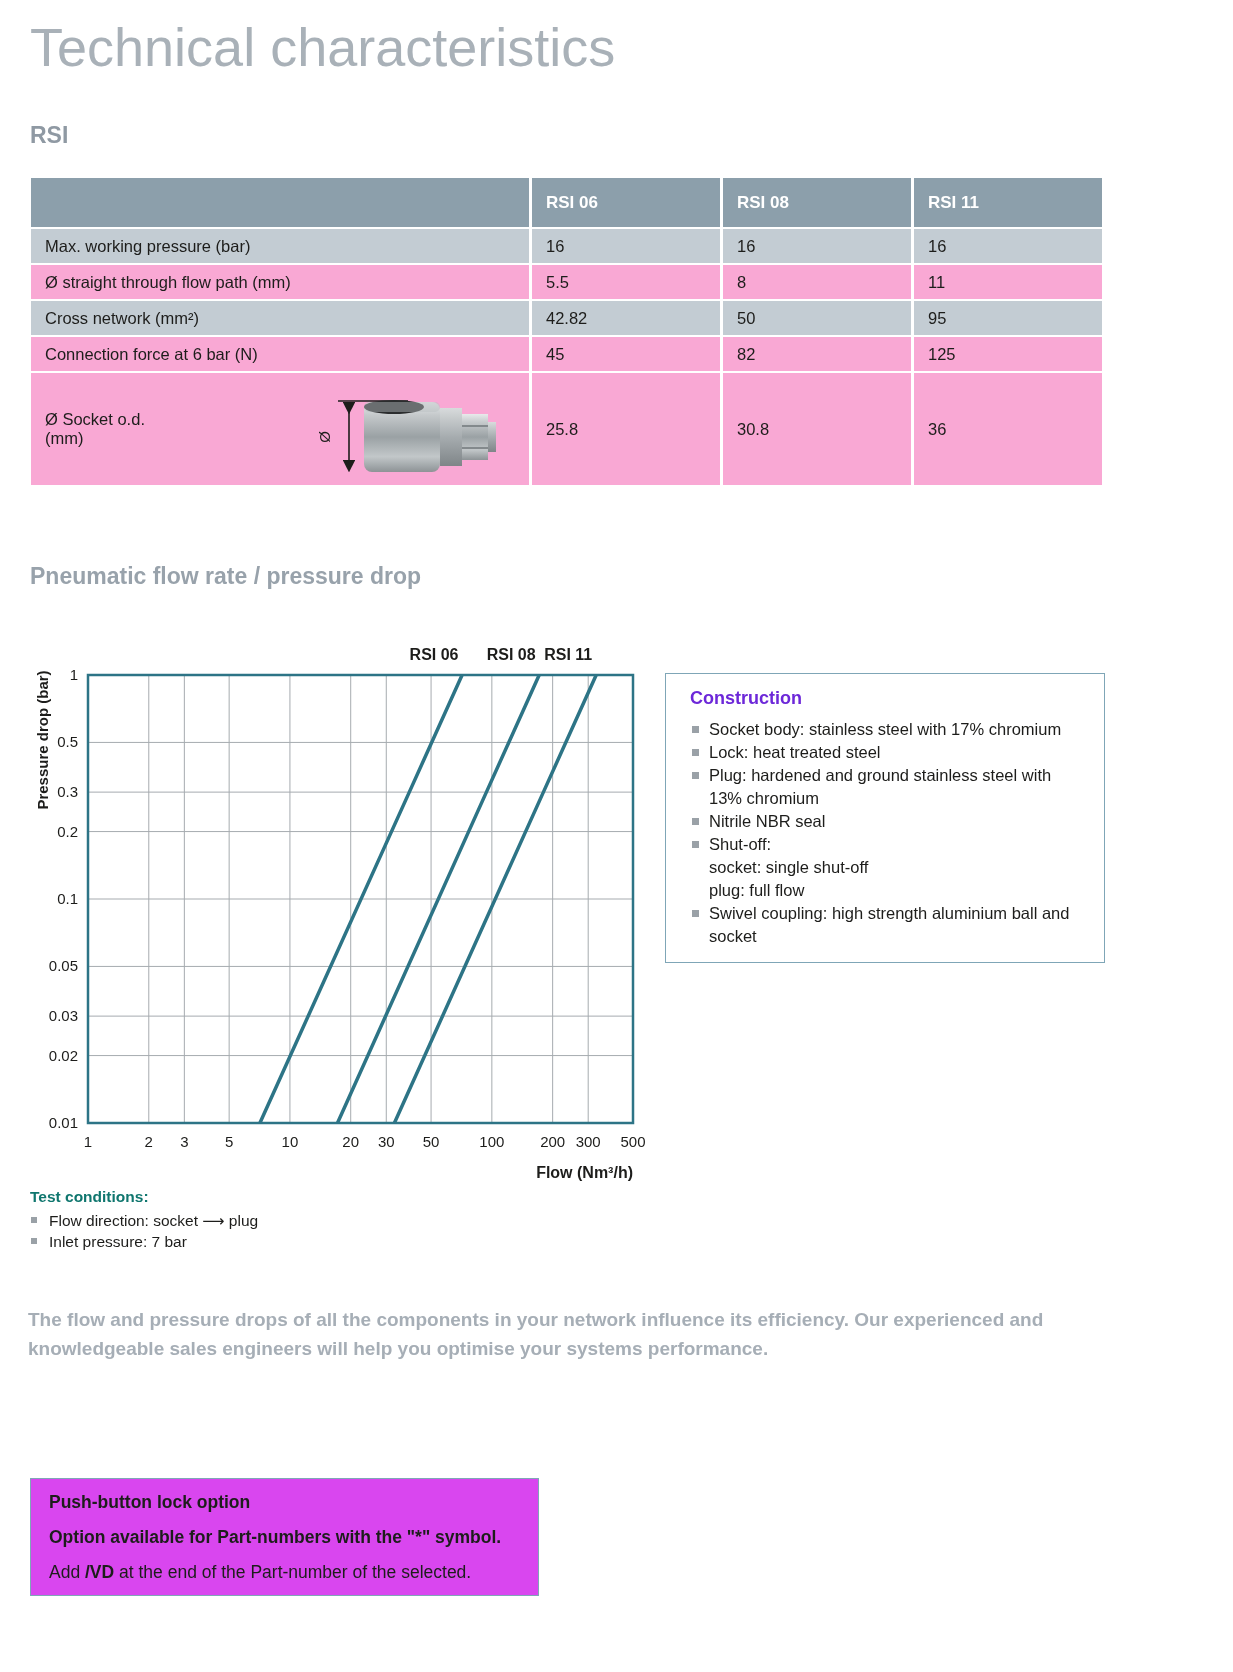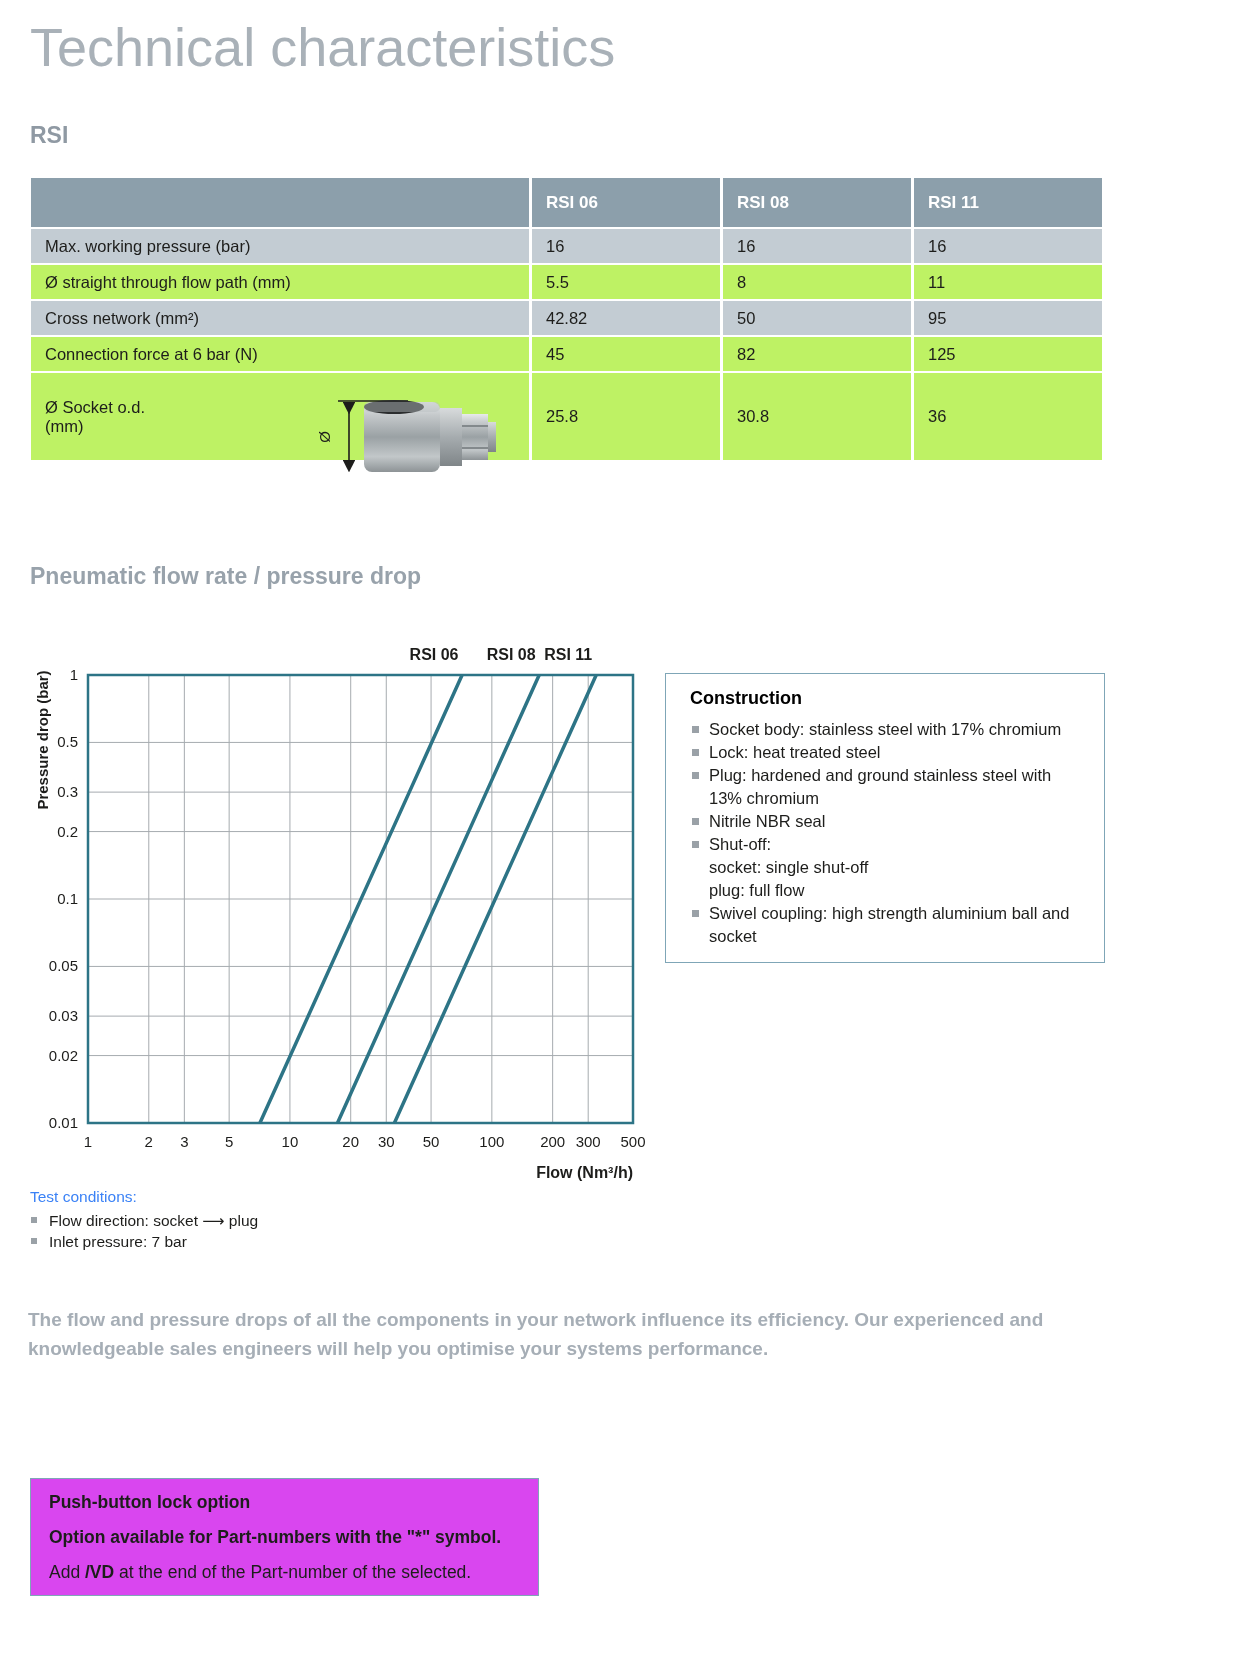--- a/index.html
+++ b/index.html
@@ -14,44 +14,44 @@
   #chart-heading { left:30px; top:563px; color:#98a2ab; }
 
   
   .spec-table-wrap { position:absolute; left:28px; top:176px; width:1077px; }
   table.spec { border-collapse:separate; border-spacing:3px 2px; width:100%; table-layout:fixed; }
   table.spec col.c0 { width:498px; }
   table.spec th, table.spec td { text-align:left; vertical-align:middle; padding:0 0 0 14px;
     font-size:16.5px; font-weight:normal; }
   table.spec thead th { background:#8c9fab; color:#ffffff; font-weight:bold; height:49px; font-size:17px; }
   table.spec tbody tr.dark  th, table.spec tbody tr.dark  td { background:#c3ccd3; }
-  table.spec tbody tr.light th, table.spec tbody tr.light td { background:#bef264; }
+  table.spec tbody tr.light th, table.spec tbody tr.light td { background:#f9a8d4; }
   table.spec tbody tr { height:34px; }
-  table.spec tbody tr.tall { height:87px; }
+  table.spec tbody tr.tall { height:112px; }
   table.spec tbody th.rowlabel { white-space:pre-line; }
   th.with-img { position:relative; }
   th.with-img .socket-holder { position:absolute; left:285px; top:2px; }
 
   
   .chart-wrap { position:absolute; left:28px; top:630px; width:622px; height:562px; }
   .chart-legend-label { position:absolute; top:16px; transform:translateX(-50%);
       font-size:16px; font-weight:bold; color:#1d1d1b; white-space:nowrap; }
   svg text { font-family:"Liberation Sans","DejaVu Sans",sans-serif; fill:#1d1d1b; }
 
   
   .construction-box { position:absolute; left:665px; top:673px; width:440px; min-height:239px;
       border:1.5px solid #7fa6b7; background:#ffffff; padding:14px 18px 14px 24px; }
-  .construction-box h3 { font-size:18px; font-weight:bold; color:#000000; margin-bottom:9px; }
+  .construction-box h3 { font-size:18px; font-weight:bold; color:#6d28d9; margin-bottom:9px; }
   .c-item { display:flex; align-items:flex-start; font-size:16.5px; line-height:23px; }
   .c-item .sq-bullet { flex:0 0 auto; width:7px; height:7px; background:#9aa1a7; margin:8px 10px 0 2px; }
   .c-sub { font-size:16.5px; line-height:23px; padding-left:19px; }
 
   
   .test-cond { position:absolute; left:30px; top:1188px; }
-  .test-cond h4 { font-size:15.5px; font-weight:normal; color:#3b82f6; margin-bottom:4px; }
+  .test-cond h4 { font-size:15.5px; font-weight:bold; color:#0f766e; margin-bottom:4px; }
   .t-item { display:flex; align-items:flex-start; font-size:15.5px; line-height:21px; }
   .t-item .sq-bullet { flex:0 0 auto; width:6px; height:6px; background:#9aa1a7; margin:7px 12px 0 1px; }
 
   
   .note-par { position:absolute; left:28px; top:1305px; width:1078px;
       font-size:19px; font-weight:bold; color:#a6aeb6; line-height:29px; }
 
   
   .option-box { position:absolute; left:30px; top:1478px; width:509px; height:118px;
       border:1.5px solid #7fa6b7; background:#d946ef; padding:13px 18px; }

